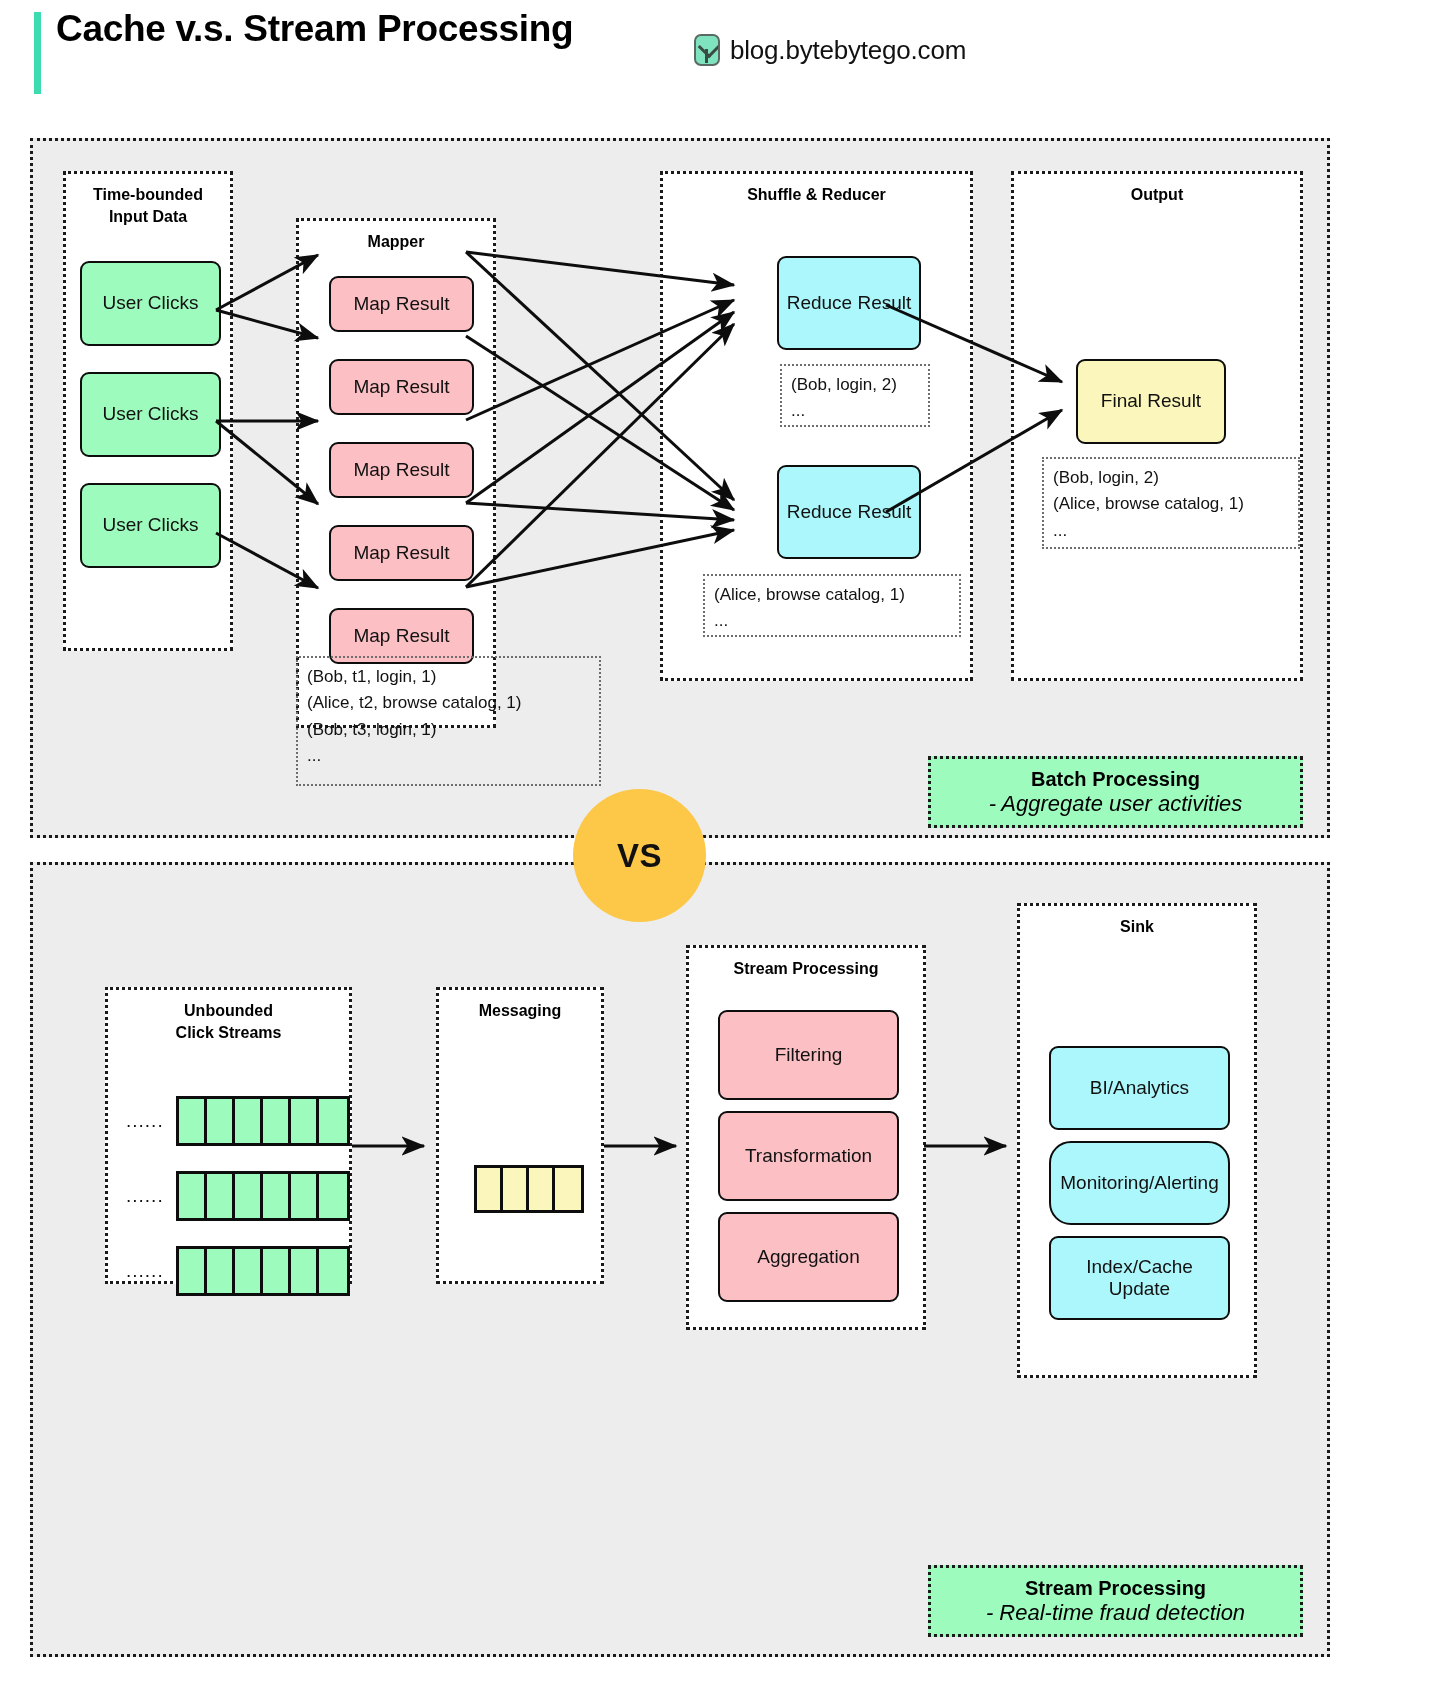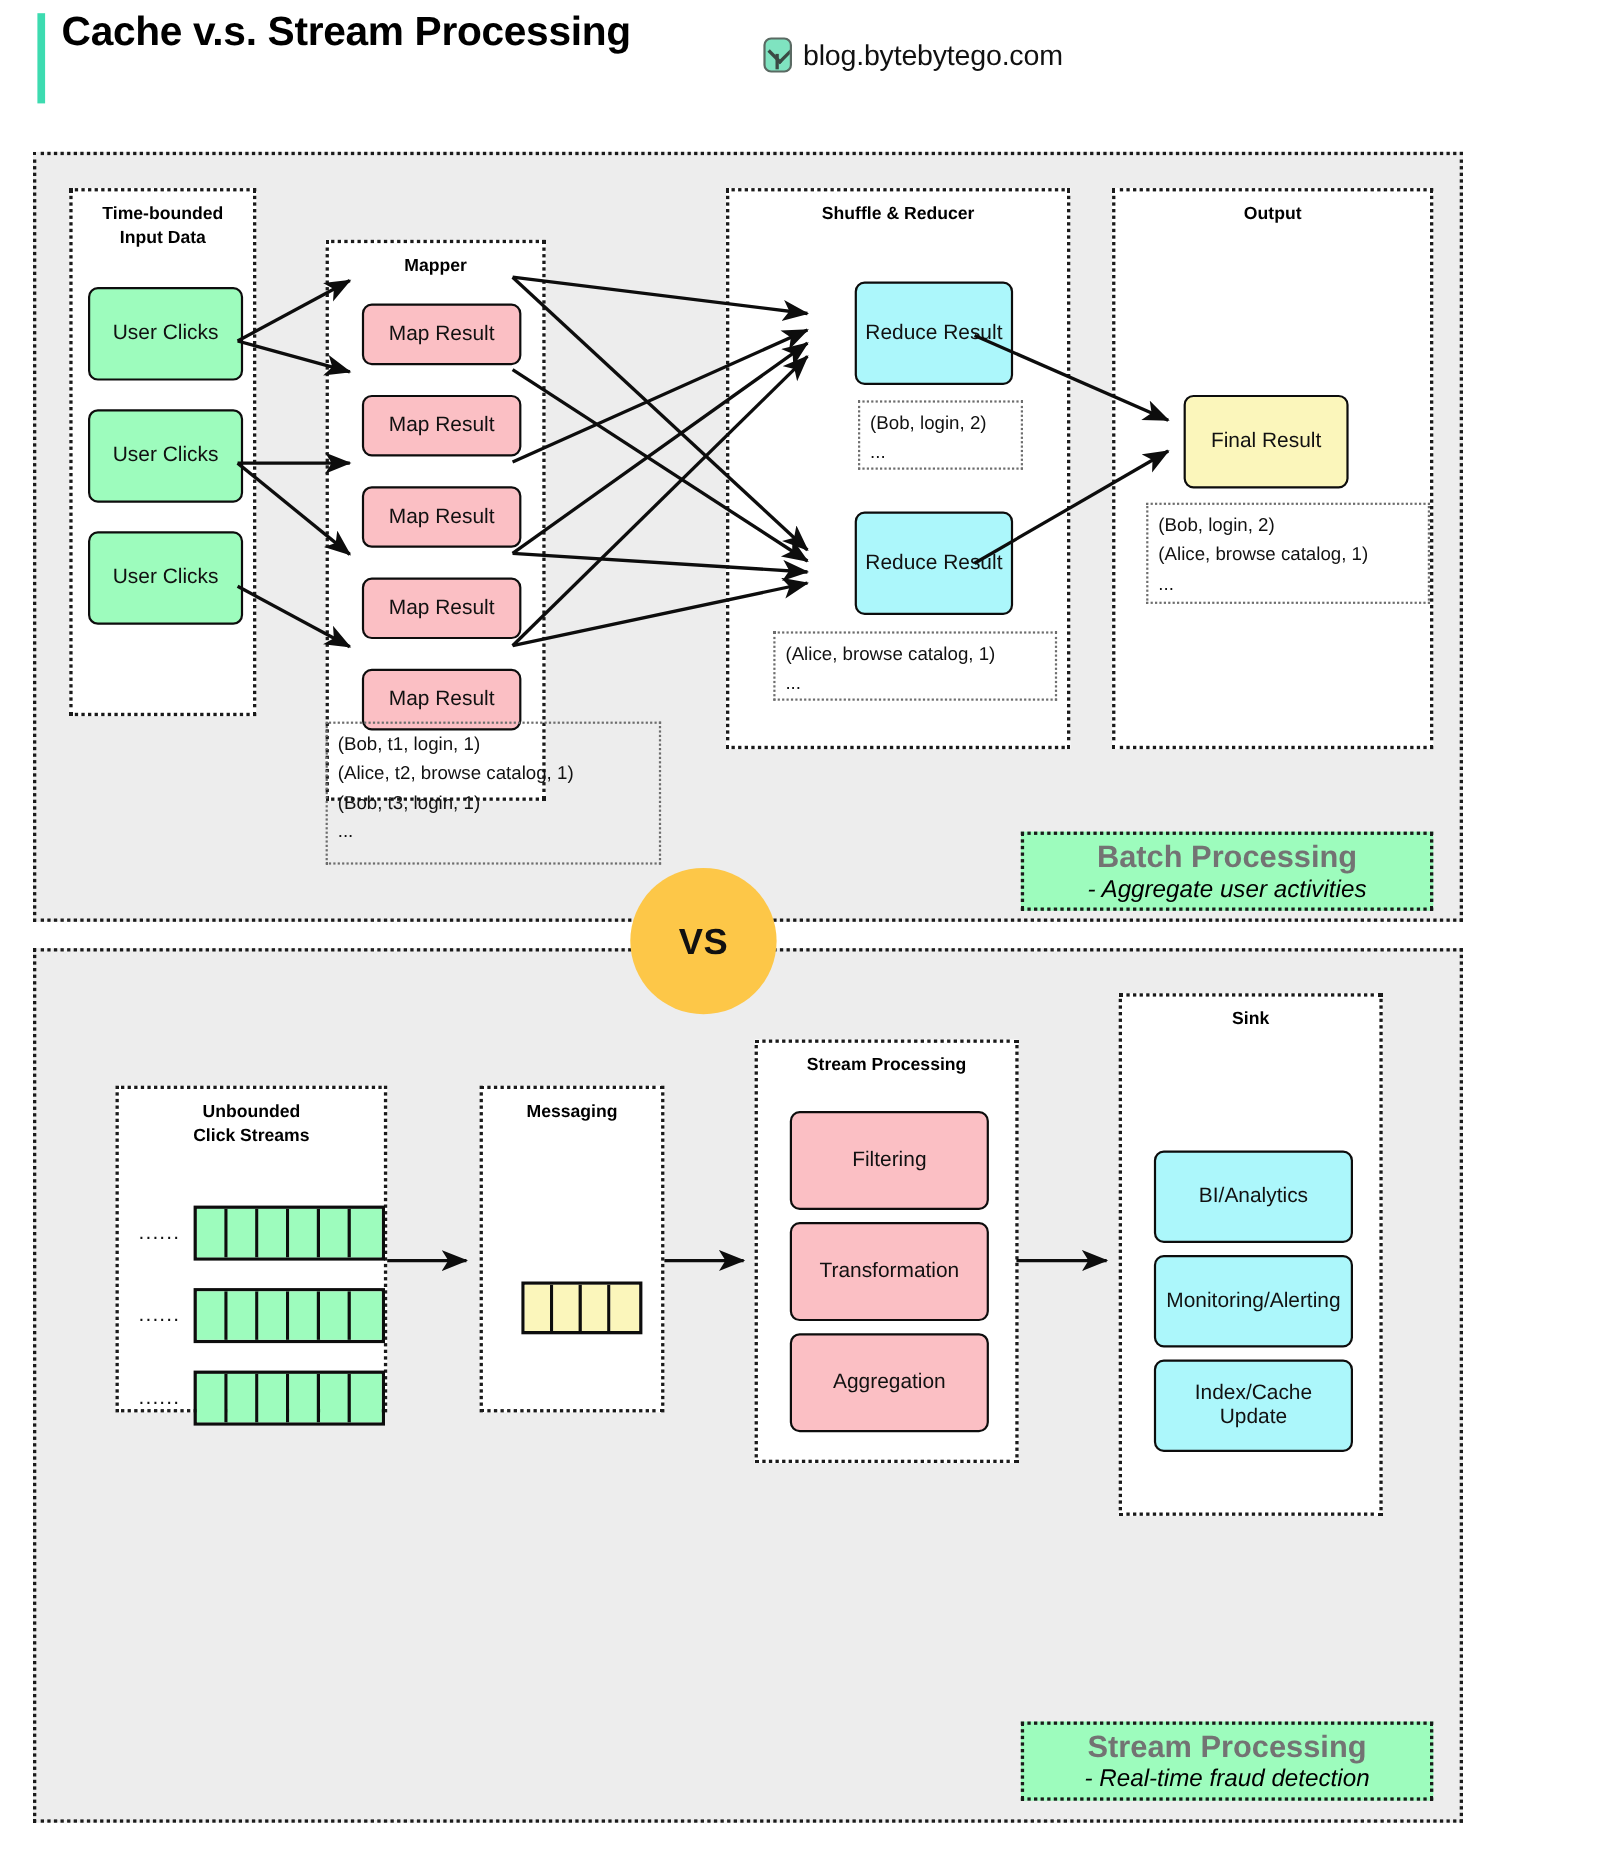--- a/index.html
+++ b/index.html
@@ -81,21 +81,21 @@
     padding: 6px 9px 4px 9px; white-space: pre;
   }
 
   
   .verdict {
     position: absolute; background: #9dfcbd;
     border: 3px dotted #1a1a1a;
     display: flex; flex-direction: column; align-items: center;
     justify-content: center; padding: 6px 14px;
   }
-  .verdict-title { font-size: 28px; font-weight: bold; color: #737373; }
+  .verdict-title { font-size: 20px; font-weight: bold; color: #000000; }
   .verdict-sub   { font-size: 22px; font-style: italic; color: #000; }
 
   
   .vs-circle {
     position: absolute; left: 573px; top: 789px;
     width: 133px; height: 133px; border-radius: 50%;
     background: #fdc748; display: flex; align-items: center;
     justify-content: center; font-size: 33px; font-weight: bold;
     color: #111; letter-spacing: 0.5px; z-index: 40;
   }
@@ -228,21 +228,21 @@
     <div class="group" style="left:653px; top:80px; width:240px; height:385px;">
       <div class="group-title">Stream Processing</div>
       <div class="node pink" style="left:29px; top:163px; width:181px; height:90px;">Transformation</div>
       <div class="node pink" style="left:29px; top:62px; width:181px; height:90px;">Filtering</div>
       <div class="node pink" style="left:29px; top:264px; width:181px; height:90px;">Aggregation</div>
     </div>
 
     <div class="group" style="left:984px; top:38px; width:240px; height:475px;">
       <div class="group-title">Sink</div>
       <div class="node cyan" style="left:29px; top:140px; width:181px; height:84px;">BI/Analytics</div>
-      <div class="node cyan" style="left:29px; top:235px; width:181px; height:84px;">Monitoring/Alerting</div>
+      <div class="node cyan" style="left:29px; top:235px; width:181px; height:84px;border-radius:22px;">Monitoring/Alerting</div>
       <div class="node cyan" style="left:29px; top:330px; width:181px; height:84px;">Index/Cache Update</div>
     </div>
 
     <div class="verdict" style="left:895px; top:700px; width:375px; height:72px;">
       <div class="verdict-title">Stream Processing</div>
       <div class="verdict-sub">- Real-time fraud detection</div>
     </div>
   </div>
 
   <div class="vs-circle">VS</div>

